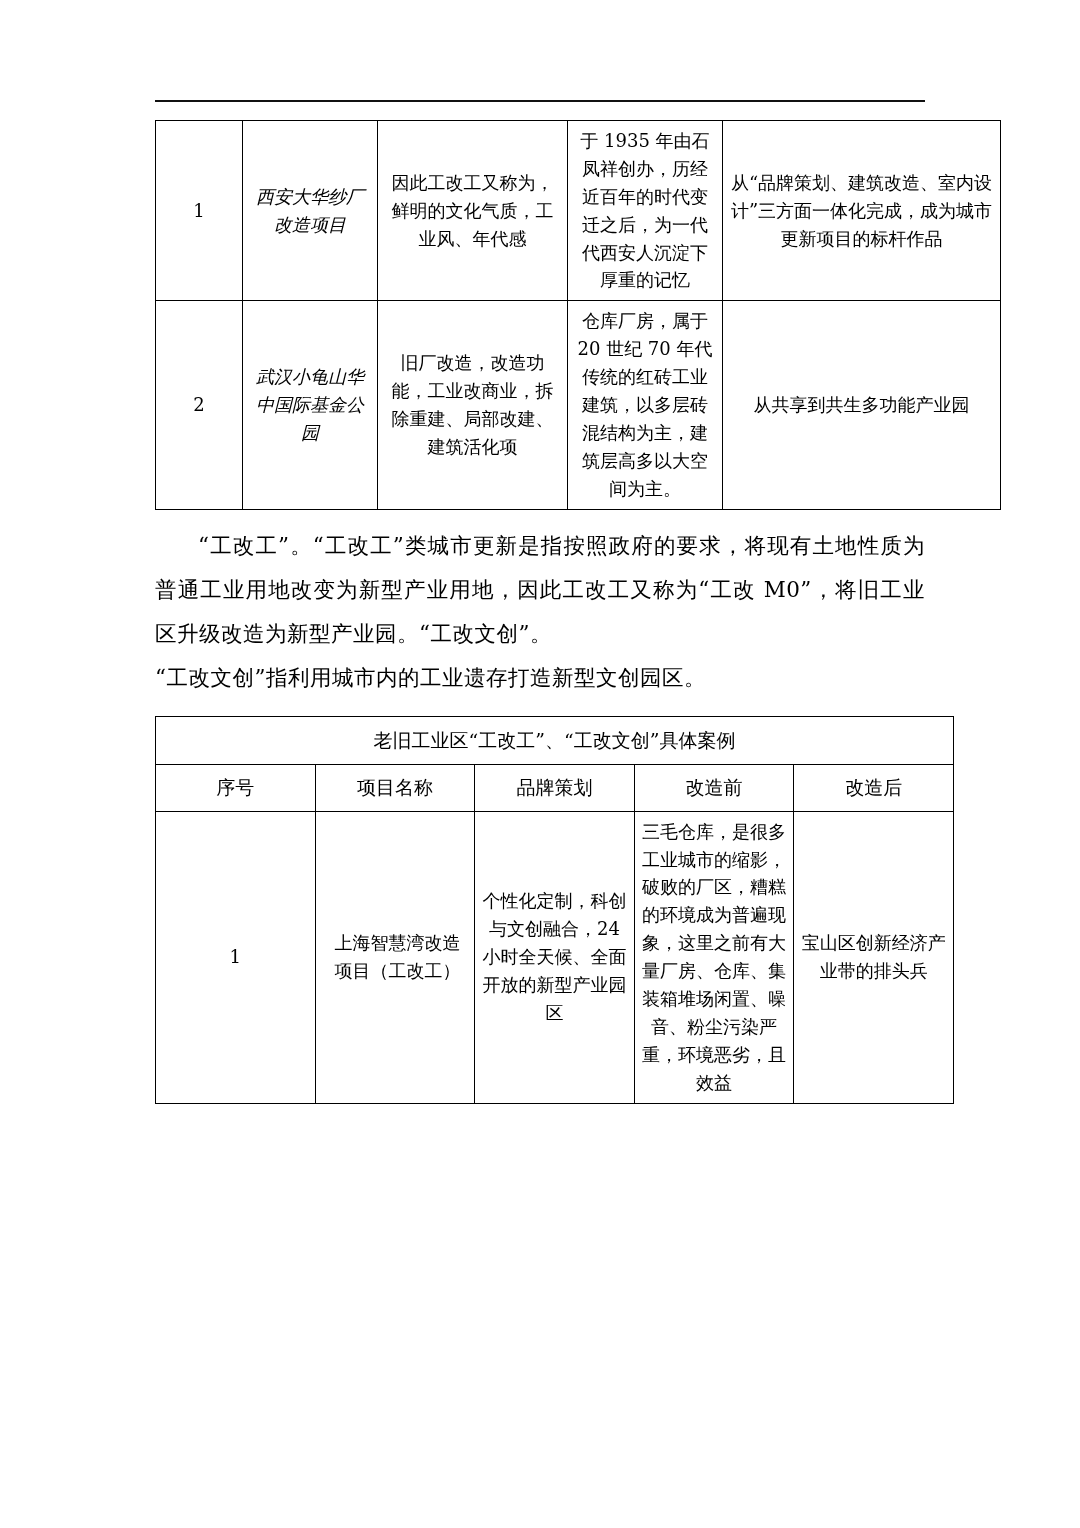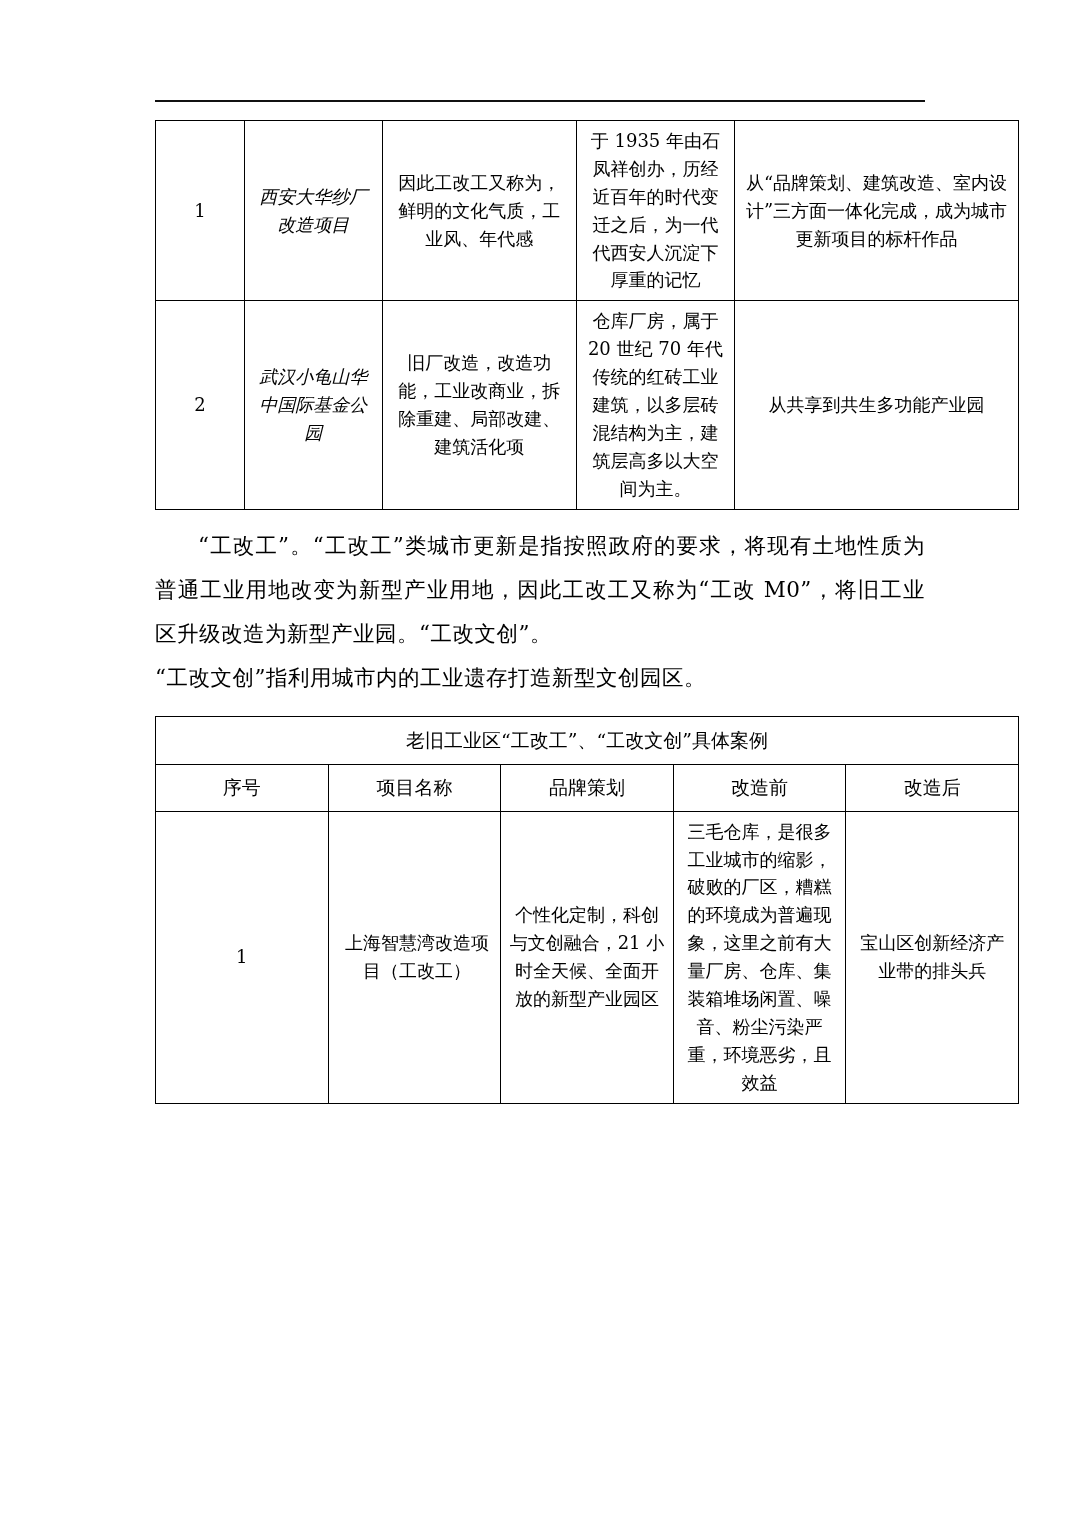--- a/index.html
+++ b/index.html
@@ -30,21 +30,21 @@
     border-top: 2px solid #111;
   }
   .content {
     position: absolute;
     left: 155px;
     top: 120px;
     width: 770px;
   }
   table.doc-table {
     border-collapse: collapse;
-    width: 864px;
+    width: 799px;
     table-layout: fixed;
   }
   table.doc-table td {
     border: 1px solid #000;
     vertical-align: middle;
     text-align: center;
     font-size: 18px;
     line-height: 1.55;
     padding: 6px 7px;
     font-family: "DejaVu Serif", "Liberation Serif", serif;
@@ -141,21 +141,21 @@
         <tr>
           <td class="c0 head-cell">序号</td>
           <td class="c1 head-cell">项目名称</td>
           <td class="c2 head-cell">品牌策划</td>
           <td class="c3 head-cell">改造前</td>
           <td class="c4 head-cell">改造后</td>
         </tr>
         <tr>
           <td class="c0 num-cell">1</td>
           <td class="c1">上海智慧湾改造项目（工改工）</td>
-          <td class="c2">个性化定制，科创与文创融合，21 小时全天候、全面开放的新型产业园区</td>
+          <td class="c2">个性化定制，科创与文创融合，24 小时全天候、全面开放的新型产业园区</td>
           <td class="c3">三毛仓库，是很多工业城市的缩影，破败的厂区，糟糕的环境成为普遍现象，这里之前有大量厂房、仓库、集装箱堆场闲置、噪音、粉尘污染严重，环境恶劣，且效益</td>
           <td class="c4">宝山区创新经济产业带的排头兵</td>
         </tr>
       </tbody>
     </table>
 
   </div>
 
 
 </div>

